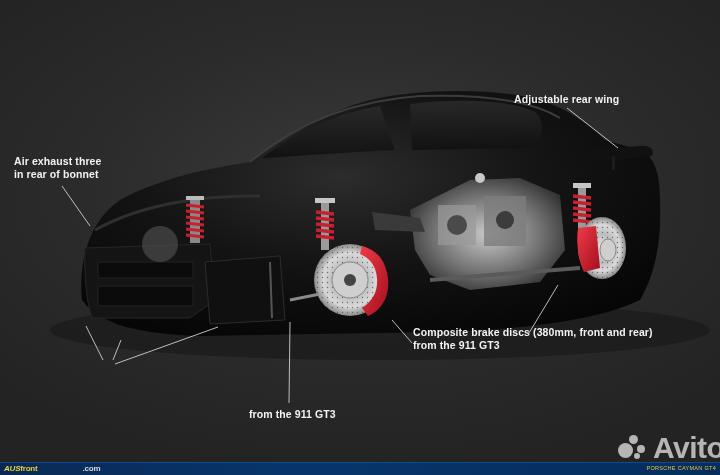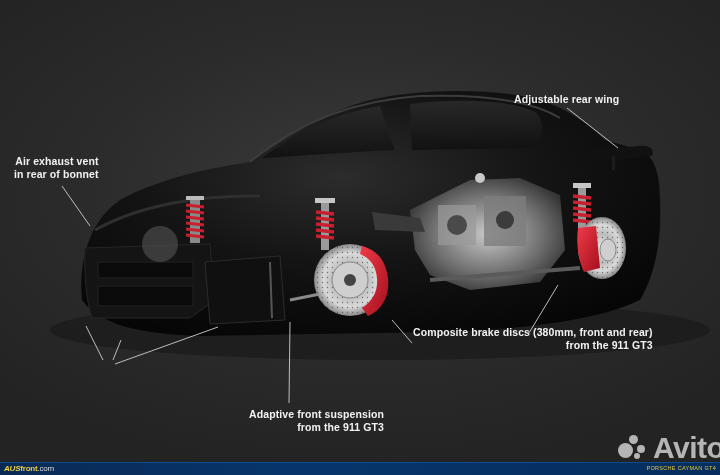--- a/index.html
+++ b/index.html
@@ -1,27 +1,27 @@
 <!DOCTYPE html>
 <html><head>
 <meta charset="utf-8">
 <style>
   html, body { margin:0; padding:0; }
   body { width:720px; height:475px; overflow:hidden; background:#2a2a2a; font-family:"Liberation Sans", sans-serif; }
   .stage { position:relative; width:720px; height:475px; overflow:hidden;
-    background: radial-gradient(ellipse 70% 60% at 50% 40%, #3a3a3a 0%, #2b2b2b 55%, #232323 100%); text-align: right; }
+    background: radial-gradient(ellipse 70% 60% at 50% 40%, #3a3a3a 0%, #2b2b2b 55%, #232323 100%); }
   .scene { position:absolute; left:0; top:0; width:720px; height:460px; }
   .label { position:absolute; color:#f2f2f2; font-weight:bold; font-size:10.5px; line-height:13px; letter-spacing:0.1px; }
   .label span { display:block; white-space:nowrap; }
   .footer { position:absolute; left:0; top:462px; width:720px; height:13px;
     background: linear-gradient(90deg, #0a2a55 0%, #07356b 40%, #062d5e 100%);
     border-top:1px solid #0d4c8f; }
   .footer .brand { position:absolute; left:4px; top:1px; font-size:8px; font-weight:bold; color:#e7c93a; letter-spacing:-0.2px; }
   .footer .brand b { color:#f4d43e;font-style:italic; }
-  .footer .brand .dom { color:#d8d8d8; font-weight:normal; }
+  .footer .brand .dom { color:#d8d8d8; font-weight:bold;margin-left:45px; }
   .footer .model { position:absolute; right:4px; top:2px; font-size:5.5px; color:#e7c93a; letter-spacing:0.3px; }
   .avito { position:absolute; left:615px; top:432px; height:32px; display:flex; align-items:center; opacity:0.85; }
   .avito .dots { position:relative; width:36px; height:30px; }
   .avito .dots i { position:absolute; border-radius:50%; background:#cfcfcf; }
   .avito .word { font-size:30px; font-weight:bold; color:#cfcfcf; letter-spacing:-0.5px; margin-left:2px; }
 </style>
 </head>
 <body>
 
 <div class="stage">
@@ -145,29 +145,28 @@
       <line x1="290" y1="322" x2="289" y2="403"></line>
       <line x1="392" y1="320" x2="412" y2="343"></line>
       <line x1="558" y1="285" x2="529" y2="333"></line>
     </g>
   </svg>
 
   <div class="label" style="left:514px;top:93px;">
     <span>Adjustable rear wing</span>
   </div>
   <div class="label" style="left:14px;top:155px;">
-    <span>Air exhaust vent</span>
+    <span>Air exhaust three</span>
     <span>in rear of bonnet</span>
   </div>
   <div class="label" style="left:413px;top:326px;">
     <span>Composite brake discs (380mm, front and rear)</span>
     <span>from the 911 GT3</span>
   </div>
   <div class="label" style="left:249px;top:408px;">
-    <span>Adaptive front suspension</span>
     <span>from the 911 GT3</span>
   </div>
 
   <div class="avito">
     <div class="dots">
       <i style="left:3px;top:10px;width:15px;height:15px;"></i>
       <i style="left:14px;top:2px;width:9px;height:9px;"></i>
       <i style="left:22px;top:12px;width:8px;height:8px;"></i>
       <i style="left:19px;top:20px;width:6px;height:6px;"></i>
     </div>

